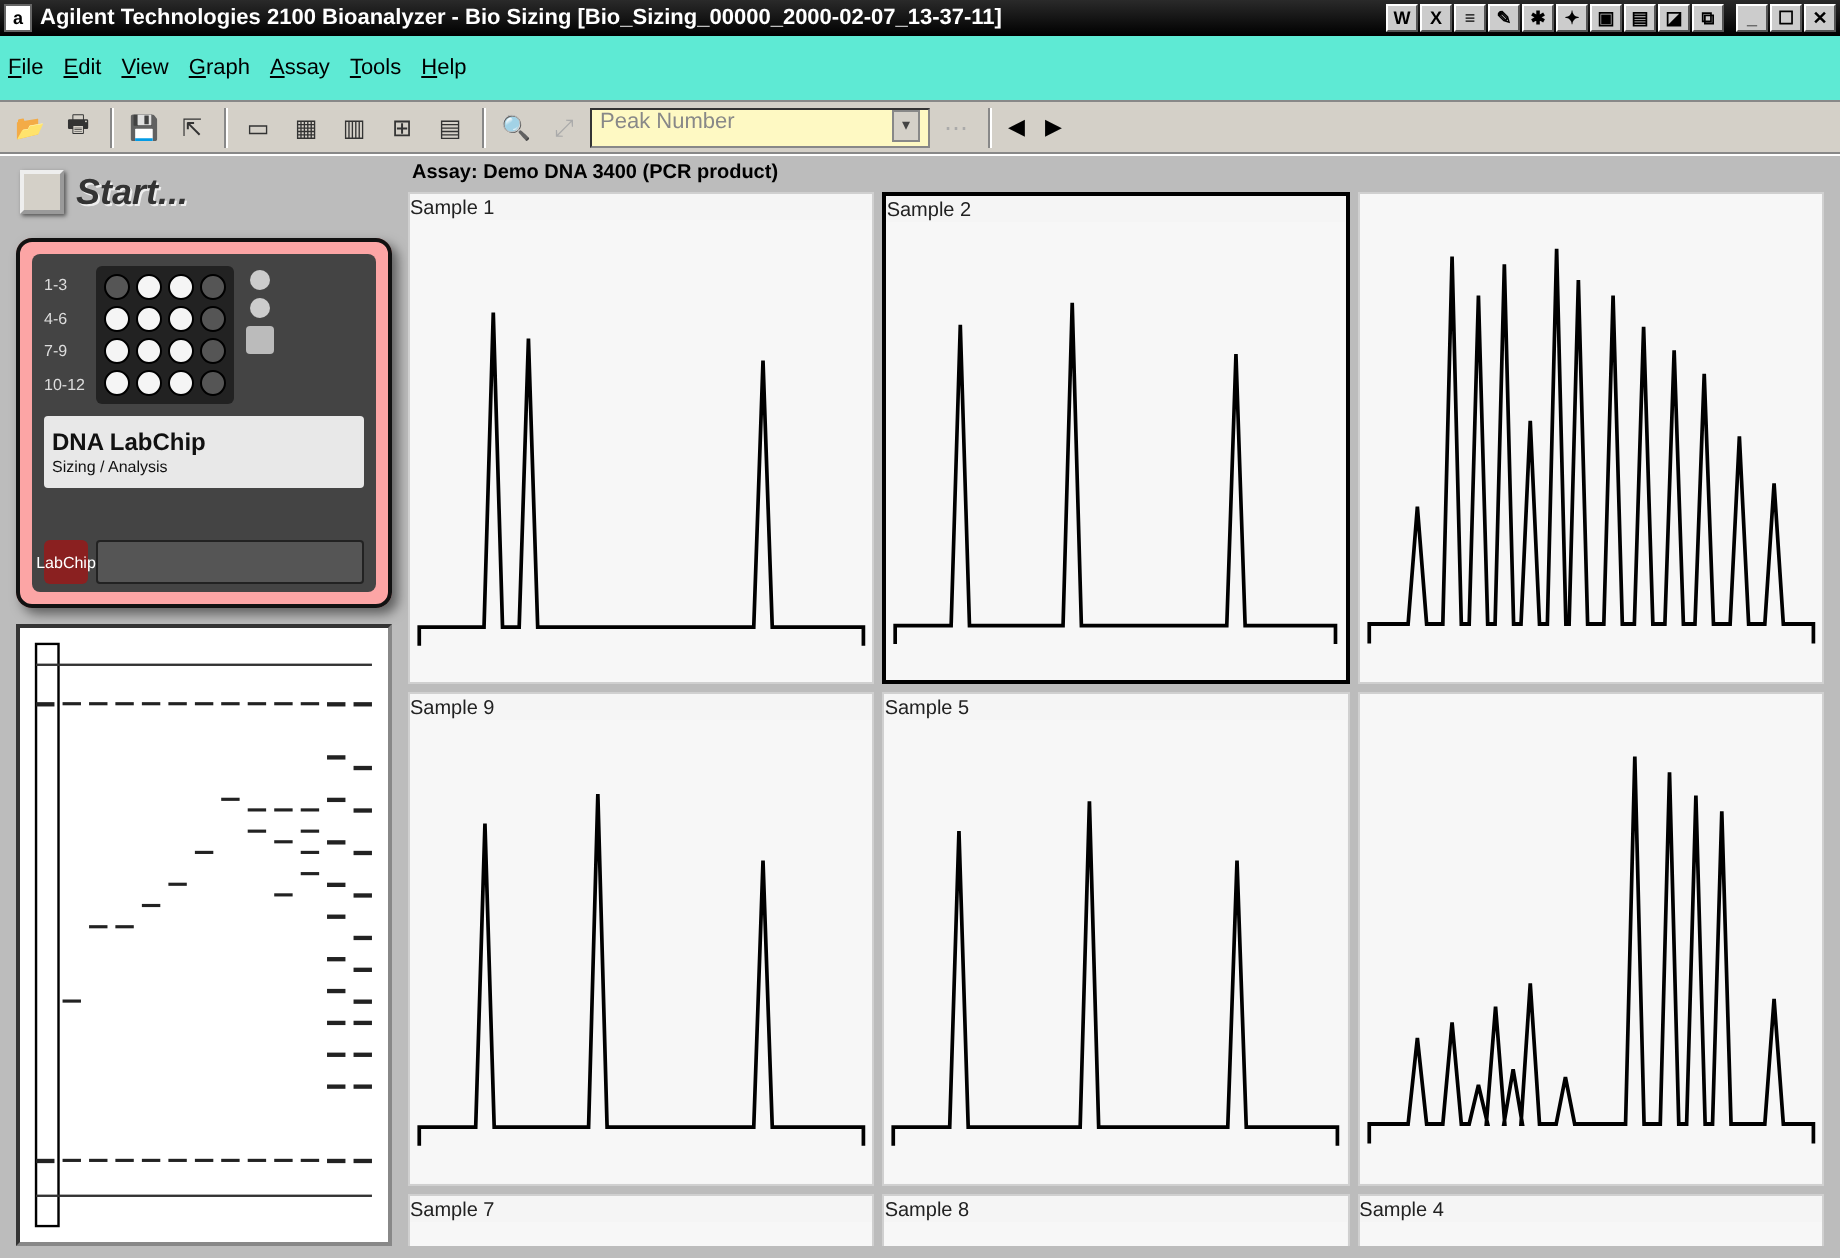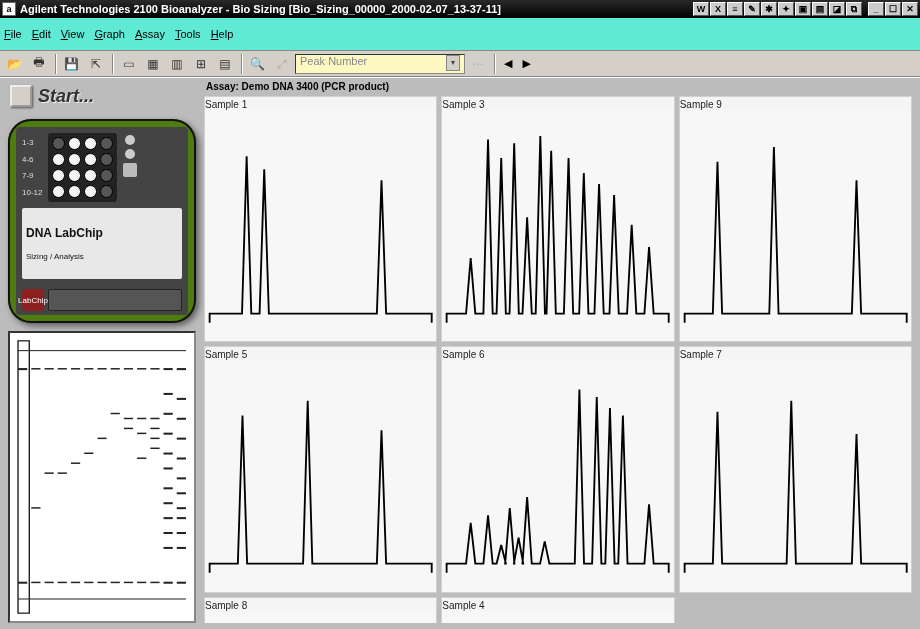--- a/index.html
+++ b/index.html
@@ -82,21 +82,21 @@
     font-size:18px;font-weight:bold;font-style:italic;color:#333;
     text-shadow:1px 1px 0 #eee;
     padding:2px 0 4px 2px;
   }
   .start-btn .ico {
     width:22px;height:22px;background:#d4d0c8;
     border:2px outset #eee; box-shadow:1px 1px 2px #555;
   }
   
   .chip {
-    background:#4d7c0f; border-radius:23px;
+    background:#fca5a5; border-radius:8px;
     box-shadow:3px 3px 6px rgba(0,0,0,.5), inset 0 0 0 2px #111;
     padding:8px; color:#eee;
     position:relative;
   }
   .chip-inner {
     background:#444; border-radius:4px; padding:6px 6px 4px 6px;
     display:flex;flex-direction:column;gap:6px;
   }
   .chip-top { display:flex; gap:6px; }
   .well-labels {
@@ -106,27 +106,27 @@
   .wells {
     display:grid;grid-template-columns:repeat(4,13px);grid-template-rows:repeat(4,13px);
     gap:3px; padding:4px; background:#222; border-radius:3px;
   }
   .wells .well { width:13px;height:13px;border-radius:50%;background:#f5f5f5;border:1px solid #000; }
   .wells .well.dark { background:#555; }
   .marker-col { display:flex;flex-direction:column;gap:4px;align-items:center;padding-top:2px; }
   .marker-col .mk { width:10px;height:10px;border-radius:50%;background:#ccc; }
   .marker-col .mk2 { width:14px;height:14px;background:#bbb;border-radius:2px; }
   .chip-label {
-    background:#e8e8e8;color:#111;border-radius:2px;padding:18px 4px;
-    font-size:11px;display:flex;flex-direction:column;gap:12px;
+    background:#e8e8e8;color:#111;border-radius:2px;padding:6px 4px;
+    font-size:11px;display:flex;flex-direction:column;gap:1px;
   }
   .chip-label .brand { font-weight:bold;font-size:12px; }
   .chip-label .sub { font-size:8px; }
   .chip-footer {
-    display:flex;align-items:center;gap:4px;margin-top:4px;
+    display:flex;align-items:center;gap:4px;margin-top:20px;
   }
   .chip-footer .badge {
     width:22px;height:22px;background:#8a2020;border-radius:3px;
     display:flex;align-items:center;justify-content:center;font-size:8px;color:#fff;
   }
   .chip-footer .slot {
     flex:1;height:22px;background:#555;border:1px solid #222;border-radius:2px;
   }
   
   .gel-panel {
@@ -349,43 +349,48 @@
       </div>
     </div>
     <div class="grid" id="plot-grid">
         <div class="plot">
           <div class="plot-title">Sample 1</div>
           <svg viewBox="0 0 100 100" preserveAspectRatio="none">
             <rect x="0" y="0" width="100" height="100" fill="#f7f7f7"></rect>
             <path d="M 2 92 L 2 88 L 16.0 88 L 18.0 20.0 L 20.0 88 L 23.6 88 L 25.6 25.6 L 27.6 88 L 74.3 88 L 76.3 30.4 L 78.3 88 L 98 88 L 98 92" fill="none" stroke="#000" stroke-width="0.8"></path>
           </svg>
         </div>
-        <div class="plot">
-          <div class="plot-title">Sample 3</div>
+        <div class="plot selected">
+          <div class="plot-title">Sample 2</div>
+          <svg viewBox="0 0 100 100" preserveAspectRatio="none">
+            <rect x="0" y="0" width="100" height="100" fill="#f7f7f7"></rect>
+            <path d="M 2 92 L 2 88 L 14.2 88 L 16.2 22.4 L 18.2 88 L 38.6 88 L 40.6 17.6 L 42.6 88 L 74.3 88 L 76.3 28.8 L 78.3 88 L 98 88 L 98 92" fill="none" stroke="#000" stroke-width="0.8"></path>
+          </svg>
+        </div>
+        <div class="plot">
           <svg viewBox="0 0 100 100" preserveAspectRatio="none">
             <rect x="0" y="0" width="100" height="100" fill="#f7f7f7"></rect>
             <path d="M 2 92 L 2 88 L 10.4 88 L 12.4 64.0 L 14.4 88 L 17.9 88 L 19.9 12.8 L 21.9 88 L 23.6 88 L 25.6 20.8 L 27.6 88 L 29.2 88 L 31.2 14.4 L 33.2 88 L 34.8 88 L 36.8 46.4 L 38.8 88 L 40.5 88 L 42.5 11.2 L 44.5 88 L 45.2 88 L 47.2 17.6 L 49.2 88 L 52.7 88 L 54.7 20.8 L 56.7 88 L 59.3 88 L 61.3 27.2 L 63.3 88 L 65.9 88 L 67.9 32.0 L 69.9 88 L 72.4 88 L 74.4 36.8 L 76.4 88 L 80.0 88 L 82.0 49.6 L 84.0 88 L 87.5 88 L 89.5 59.2 L 91.5 88 L 98 88 L 98 92" fill="none" stroke="#000" stroke-width="0.8"></path>
           </svg>
         </div>
         <div class="plot">
           <div class="plot-title">Sample 9</div>
           <svg viewBox="0 0 100 100" preserveAspectRatio="none">
             <rect x="0" y="0" width="100" height="100" fill="#f7f7f7"></rect>
             <path d="M 2 92 L 2 88 L 14.2 88 L 16.2 22.4 L 18.2 88 L 38.6 88 L 40.6 16.0 L 42.6 88 L 74.3 88 L 76.3 30.4 L 78.3 88 L 98 88 L 98 92" fill="none" stroke="#000" stroke-width="0.8"></path>
           </svg>
         </div>
         <div class="plot">
           <div class="plot-title">Sample 5</div>
           <svg viewBox="0 0 100 100" preserveAspectRatio="none">
             <rect x="0" y="0" width="100" height="100" fill="#f7f7f7"></rect>
             <path d="M 2 92 L 2 88 L 14.2 88 L 16.2 24.0 L 18.2 88 L 42.4 88 L 44.4 17.6 L 46.4 88 L 74.3 88 L 76.3 30.4 L 78.3 88 L 98 88 L 98 92" fill="none" stroke="#000" stroke-width="0.8"></path>
           </svg>
         </div>
         <div class="plot">
-          <div class="plot-title">Sample 6</div>
           <svg viewBox="0 0 100 100" preserveAspectRatio="none">
             <rect x="0" y="0" width="100" height="100" fill="#f7f7f7"></rect>
             <path d="M 2 92 L 2 88 L 10.4 88 L 12.4 70.4 L 14.4 88 L 17.9 88 L 19.9 67.2 L 21.9 88 L 23.6 88 L 25.6 80.0 L 27.6 88 L 27.3 88 L 29.3 64.0 L 31.3 88 L 31.1 88 L 33.1 76.8 L 35.1 88 L 34.8 88 L 36.8 59.2 L 38.8 88 L 42.4 88 L 44.4 78.4 L 46.4 88 L 57.4 88 L 59.4 12.8 L 61.4 88 L 64.9 88 L 66.9 16.0 L 68.9 88 L 70.6 88 L 72.6 20.8 L 74.6 88 L 76.2 88 L 78.2 24.0 L 80.2 88 L 87.5 88 L 89.5 62.4 L 91.5 88 L 98 88 L 98 92" fill="none" stroke="#000" stroke-width="0.8"></path>
           </svg>
         </div>
         <div class="plot">
           <div class="plot-title">Sample 7</div>
           <svg viewBox="0 0 100 100" preserveAspectRatio="none">
             <rect x="0" y="0" width="100" height="100" fill="#f7f7f7"></rect>
             <path d="M 2 92 L 2 88 L 14.2 88 L 16.2 22.4 L 18.2 88 L 46.1 88 L 48.1 17.6 L 50.1 88 L 74.3 88 L 76.3 32.0 L 78.3 88 L 98 88 L 98 92" fill="none" stroke="#000" stroke-width="0.8"></path>

